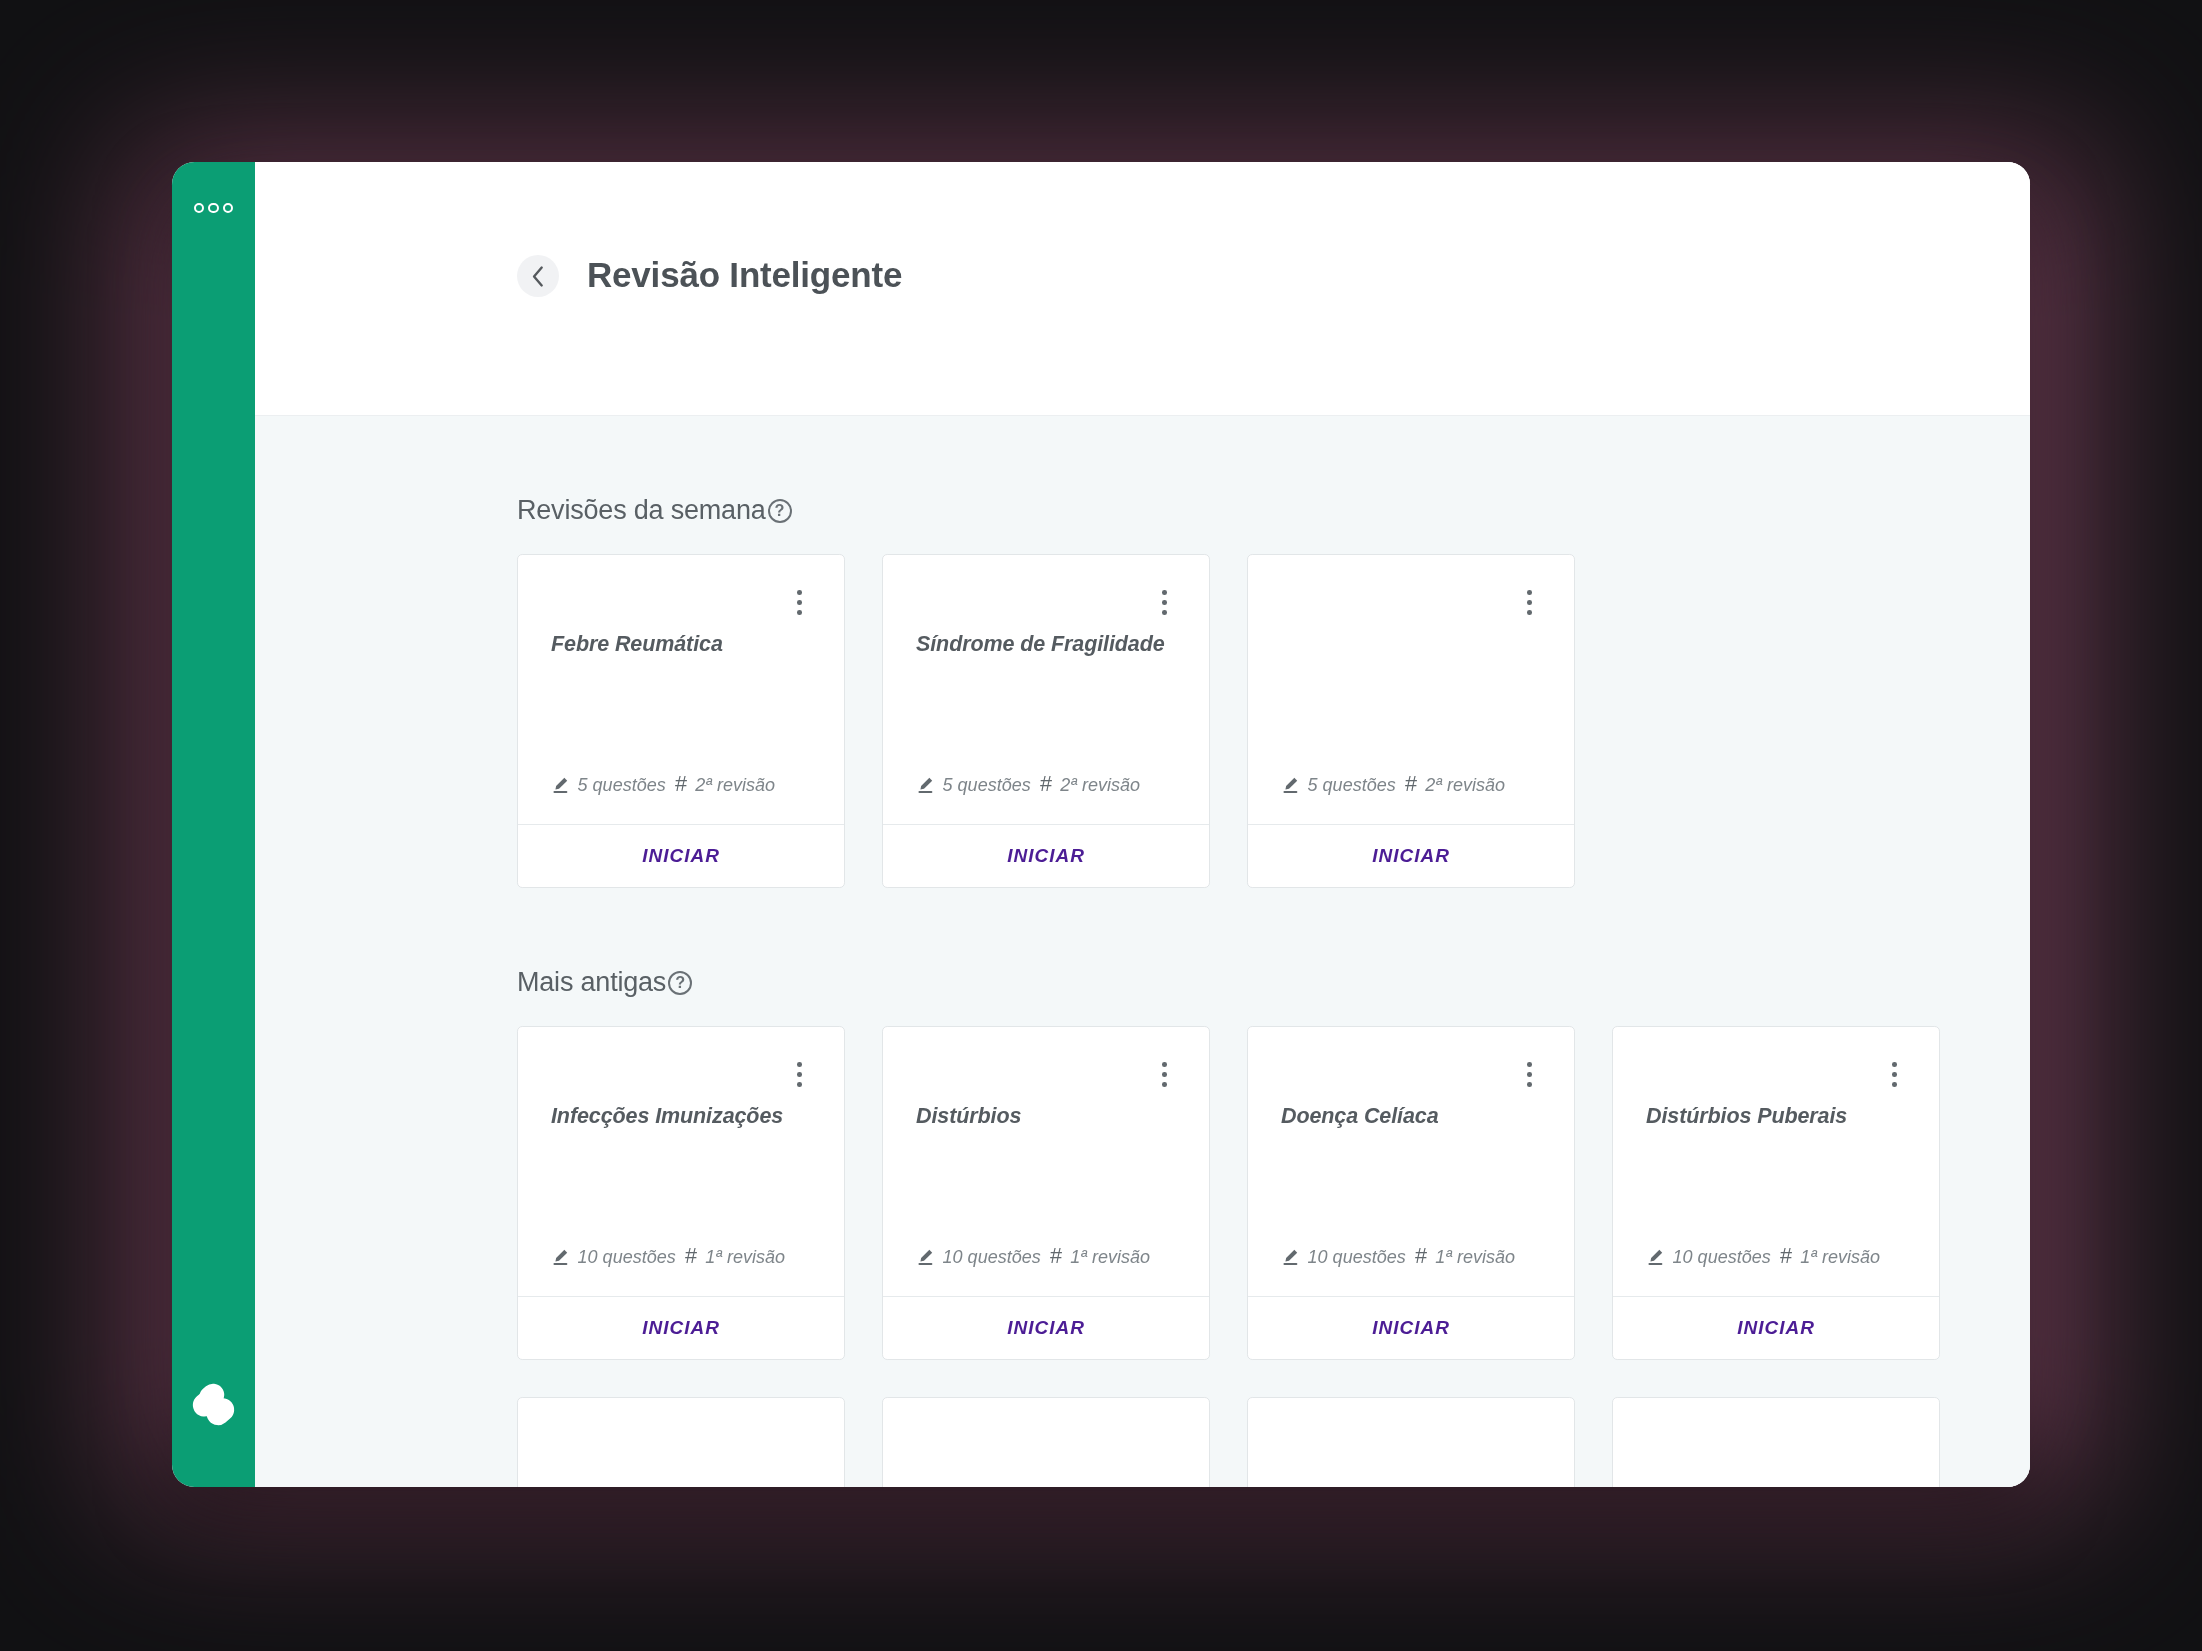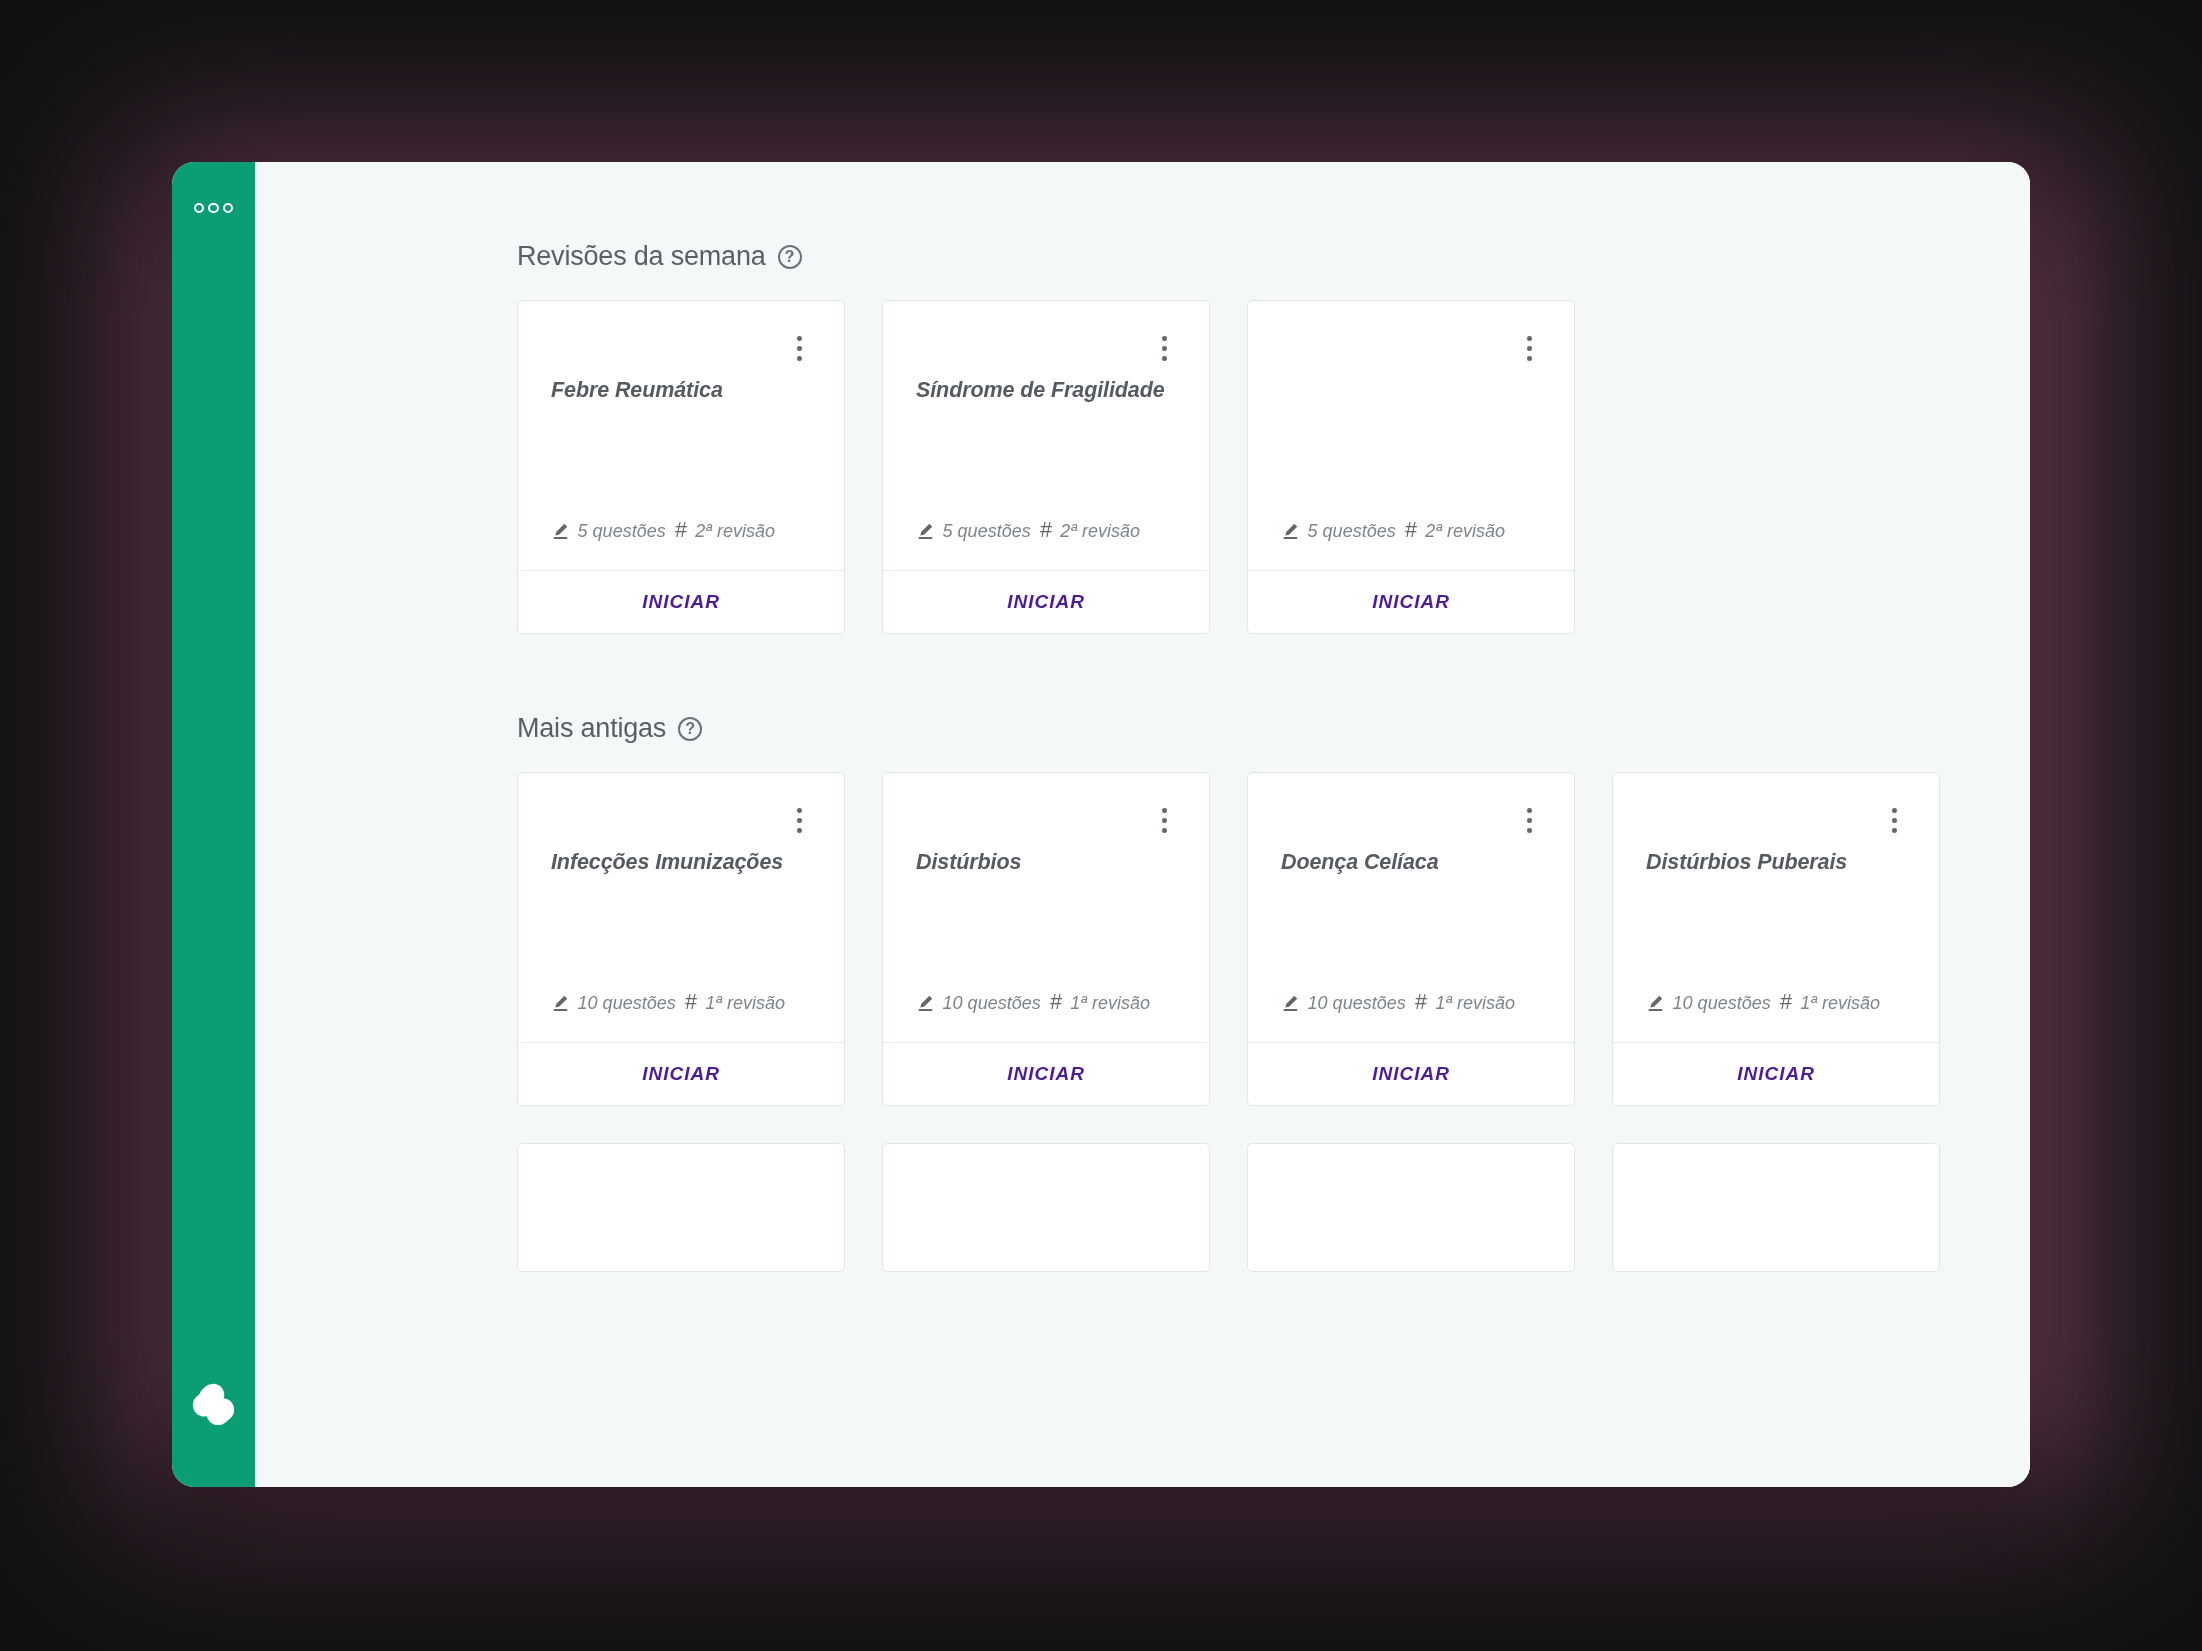--- a/index.html
+++ b/index.html
@@ -140,21 +140,21 @@
   #intro-text {
     font-size: 21px;
     color: #5d6368;
     padding-top: 52px;
     line-height: 1.4;
   }
 
   .section-heading {
     display: flex;
     align-items: center;
-    gap: 12px;
+    gap: 2px;
     margin-top: 79px;
     margin-bottom: 28px;
   }
   .section-heading .sh-label {
     font-size: 27px;
     color: #596065;
     font-weight: 400;
     letter-spacing: -0.2px;
   }
   .help-icon {
@@ -282,20 +282,28 @@
           <rect x="6" y="18" width="34" height="27" rx="13.5" transform="rotate(-40 23 31.5)"></rect>
           <rect x="22" y="28" width="34" height="27" rx="13.5" transform="rotate(-40 39 41.5)"></rect>
           <rect x="14" y="10" width="30" height="26" rx="13" transform="rotate(-40 29 23)"></rect>
         </g>
       </svg>
     </div>
   </nav>
 
   <div id="content-col">
 
+    <header id="page-header">
+      <div id="back-button">
+        <svg width="14.6" height="23" viewBox="0 0 17 27" aria-hidden="true">
+          <polyline points="12.5,3 3.5,13.5 12.5,24" fill="none" stroke="#55595d" stroke-width="2.8" stroke-linecap="round" stroke-linejoin="round"></polyline>
+        </svg>
+      </div>
+      <h1 id="page-title">Revisão Inteligente</h1>
+    </header>
 
     <main id="page-body">
 
 
       <div class="section-heading">
         <span class="sh-label">Revisões da semana</span>
         <span class="help-icon">?</span>
       </div>
 
       <div class="card-grid">

